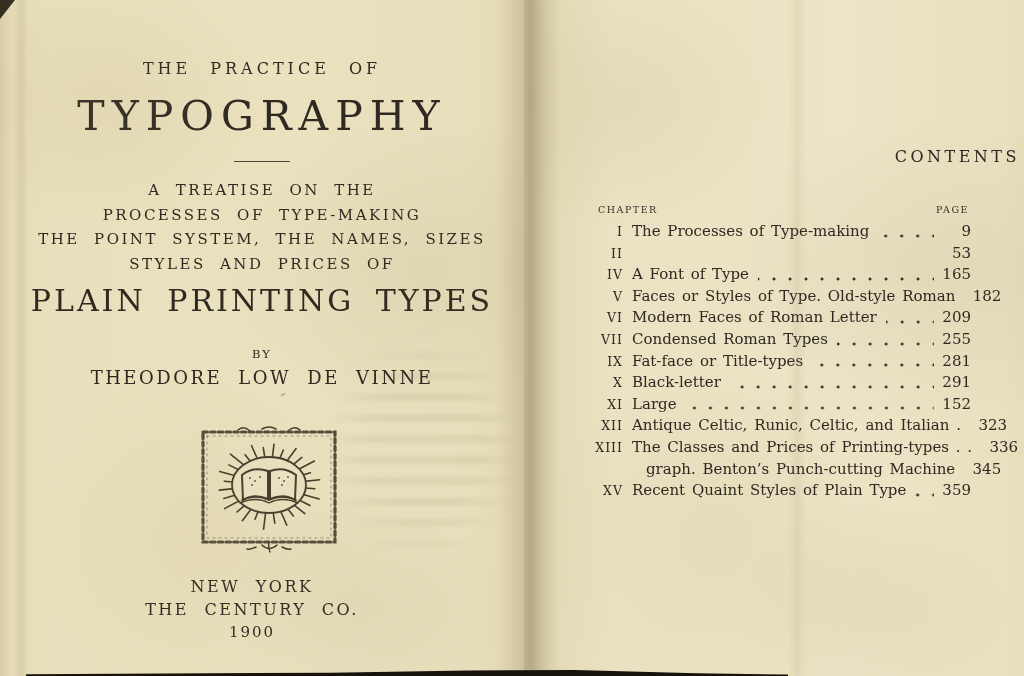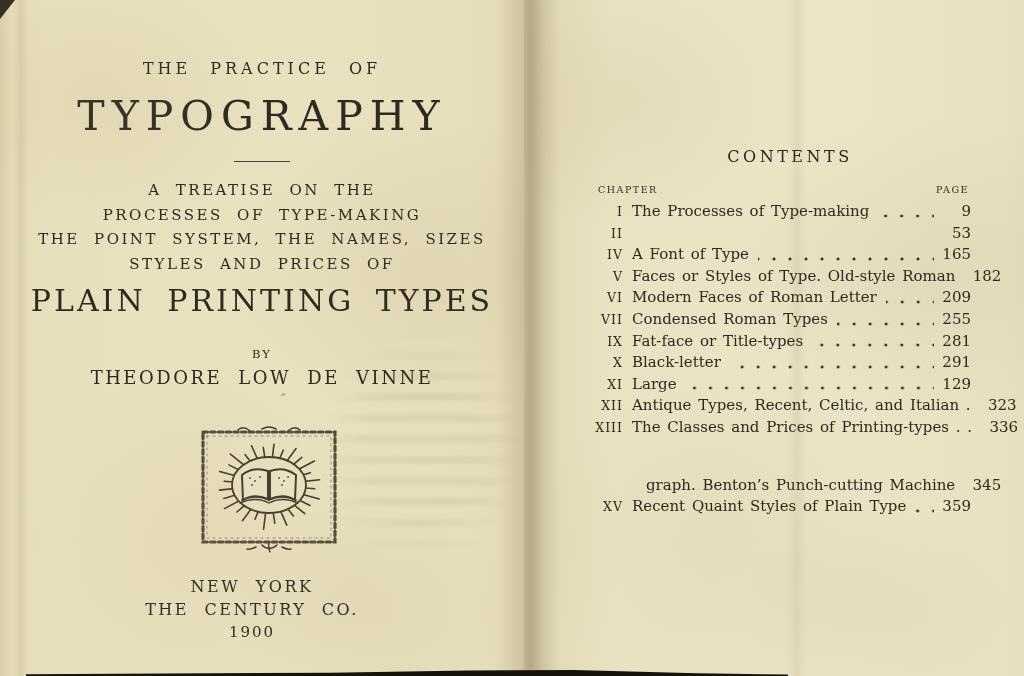--- a/index.html
+++ b/index.html
@@ -62,30 +62,30 @@
   .subtitle      { top:178px; font-size:15px; letter-spacing:2.5px; word-spacing:7px; line-height:24.6px; }
   .volume-title  { top:283px; font-size:30px; letter-spacing:3px; word-spacing:9px; }
   .byline-label  { top:347px; font-size:11.5px; letter-spacing:2px; }
   .author        { top:367px; font-size:18px; letter-spacing:2.5px; word-spacing:8px; }
   .pencil-mark   { position:absolute; top:391px; left:280px; font-size:13px; font-style:italic; opacity:.5; transform:skewX(-12deg); }
   .emblem-wrap   { position:absolute; top:423px; left:192px; width:154px; height:134px; }
   .imprint       { top:576px; font-size:16px; letter-spacing:2.5px; word-spacing:8px; line-height:22.6px; transform:translateX(-10px); }
   .imprint .year { font-size:15px; letter-spacing:2px; }
 
   
-  .contents-heading { position:absolute; top:147px; left:560px; width:460px; text-align:center;
+  .contents-heading { position:absolute; top:147px; left:560px; width:460px; text-align:right;
     font-size:16px; letter-spacing:3.5px; }
-  .toc { position:absolute; top:184px; left:584px; width:387px; font-size:15px; }
+  .toc { position:absolute; top:204px; left:584px; width:387px; font-size:15px; }
   .toc-collabels { display:flex; justify-content:space-between; font-size:9.5px; letter-spacing:1.5px;
     padding:0 2px 0 14px; margin-bottom:6px; color:#352f25; }
   .toc-row { display:block; }
   .toc-line { display:flex; align-items:baseline; line-height:21.6px; word-spacing:2px; }
   .toc-num { flex:0 0 39px; text-align:right; font-size:12.5px; letter-spacing:1px; padding-right:0; }
   .toc-title { padding-left:9px; white-space:nowrap; }
-  .toc-title.cont { padding-left:62px;margin-top:36px; }
+  .toc-title.cont { padding-left:62px; }
   .toc-leader { flex:1 1 auto; align-self:stretch; margin:0 7px 0 9px;
     background-image:radial-gradient(circle at 2px 2px, #37301f 1.35px, rgba(0,0,0,0) 1.7px);
     background-repeat:repeat-x; background-size:16px 4px; background-position:right 2px bottom 5px; }
   .toc-leader.no-dots { background:none; }
   .toc-page { flex:0 0 30px; text-align:right; }
 
   
   .emblem-wrap svg { display:block; }
 </style>
 </head>
@@ -255,27 +255,27 @@
             <span class="toc-title">Black-letter</span>
             <span class="toc-leader"></span>
             <span class="toc-page">291</span>
           </div>
         </div>
         <div class="toc-row">
           <div class="toc-line">
             <span class="toc-num">XI</span>
             <span class="toc-title">Large</span>
             <span class="toc-leader"></span>
-            <span class="toc-page">129</span>
+            <span class="toc-page">152</span>
           </div>
         </div>
         <div class="toc-row">
           <div class="toc-line">
             <span class="toc-num">XII</span>
-            <span class="toc-title">Antique Types, Recent, Celtic, and Italian .</span>
+            <span class="toc-title">Antique Celtic, Runic, Celtic, and Italian .</span>
             <span class="toc-leader no-dots"></span>
             <span class="toc-page">323</span>
           </div>
         </div>
         <div class="toc-row">
           <div class="toc-line">
             <span class="toc-num">XIII</span>
             <span class="toc-title">The Classes and Prices of Printing-types . .</span>
             <span class="toc-leader no-dots"></span>
             <span class="toc-page">336</span>

